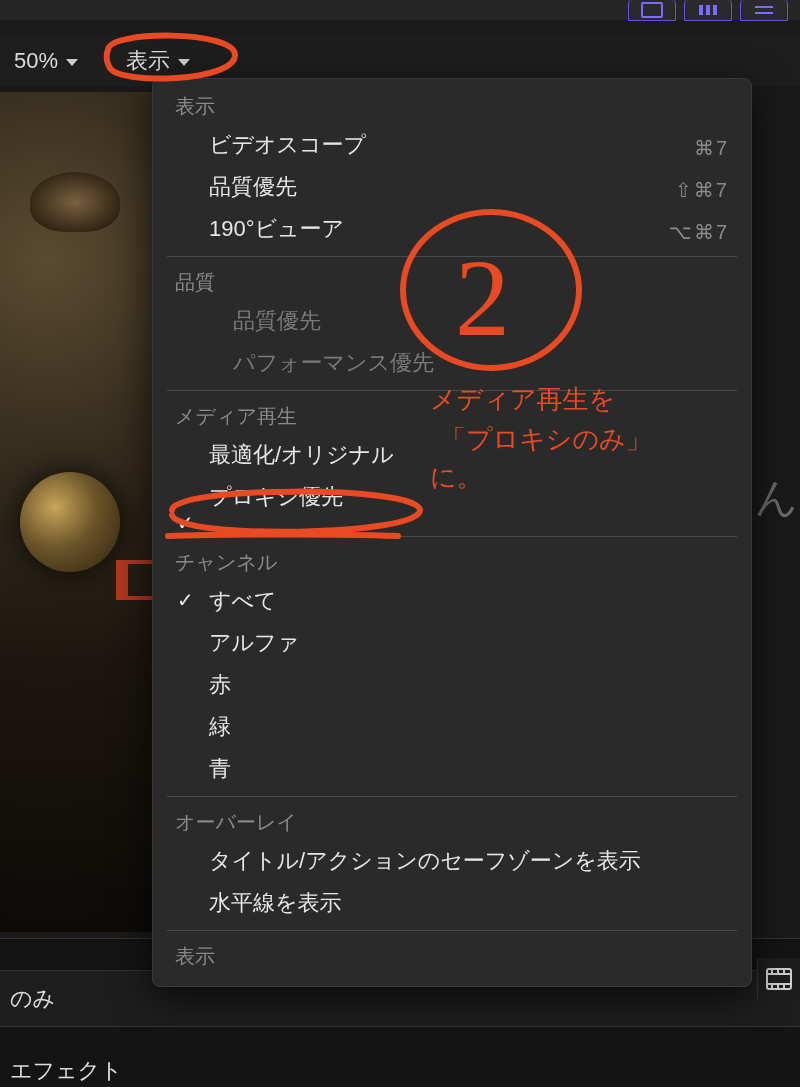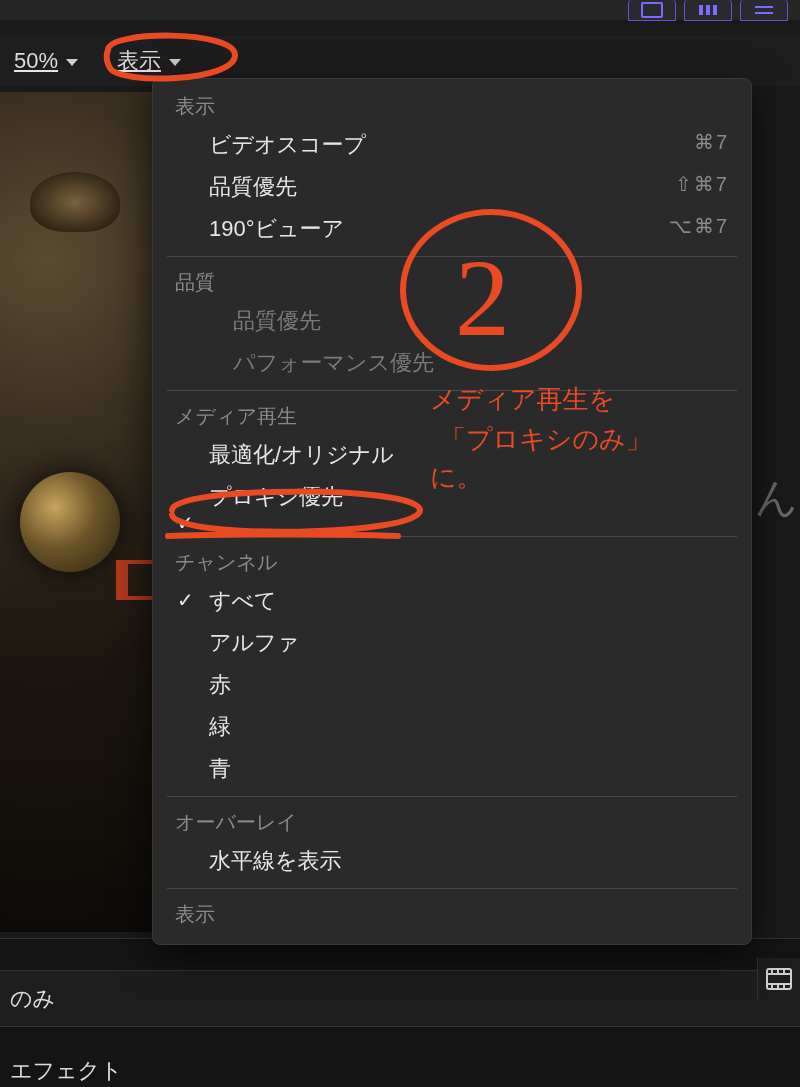--- a/index.html
+++ b/index.html
@@ -56,23 +56,22 @@
   
   .toolbar-row {
     position: absolute;
     top: 36px;
     left: 0;
     right: 0;
     height: 50px;
     display: flex;
     align-items: center;
     padding-left: 4px;
-    gap: 19px;
+    gap: 28px;
     background: #1e1e1e;
-    text-decoration: underline;
   }
   .zoom-chip, .display-chip {
     display: flex;
     align-items: center;
     gap: 8px;
     color: #dcdcdc;
     font-size: 22px;
     padding: 4px 10px;
     cursor: pointer;
   }
@@ -157,21 +156,21 @@
     margin: 6px 14px;
   }
   .menu-header {
     color: #8a8a8a;
     font-size: 20px;
     padding: 6px 22px 4px 22px;
   }
   .menu-item {
     position: relative;
     display: flex;
-    align-items: flex-start;
+    align-items: flex-end;
     font-size: 22px;
     color: #e6e6e6;
     padding: 6px 22px 6px 56px;
     cursor: pointer;
   }
   .menu-item.disabled {
     color: #7a7a7a;
     cursor: default;
     margin-left: 24px;
   }
@@ -343,20 +342,23 @@
     </div>
     <div class="menu-item">
       <span>緑</span>
     </div>
     <div class="menu-item">
       <span>青</span>
     </div>
     <div class="menu-divider"></div>
     <div class="menu-header">オーバーレイ</div>
     <div class="menu-item">
+      <span>タイトル/アクションのセーフゾーンを表示</span>
+    </div>
+    <div class="menu-item">
       <span>水平線を表示</span>
     </div>
     <div class="menu-divider"></div>
     <div class="menu-header">表示</div>
   </div>
 
 <div class="anno" style="left:0; top:0; width:800px; height:1087px;">
   <svg width="800" height="1087">
 
     <path class="red-stroke" d="M108 50 C 108 30, 235 30, 235 55 C 235 82, 120 85, 110 68 C 104 58, 108 50, 108 50"></path>

